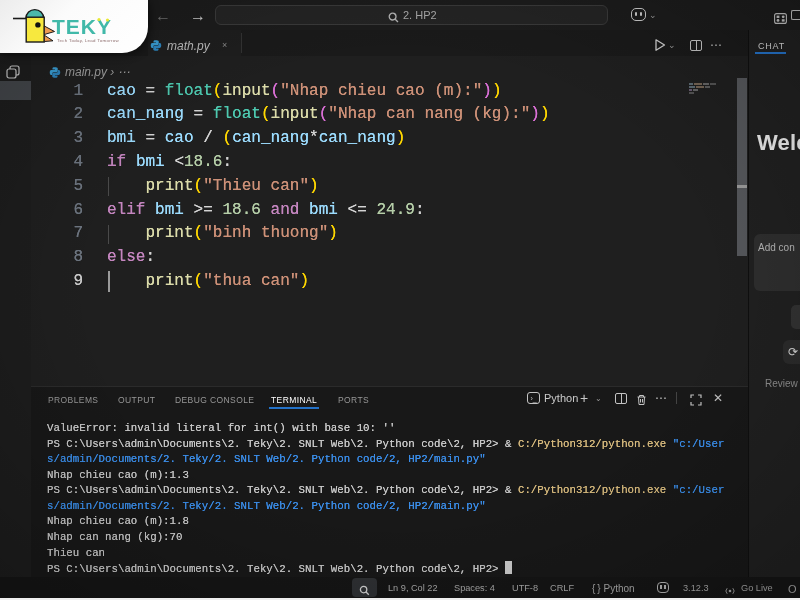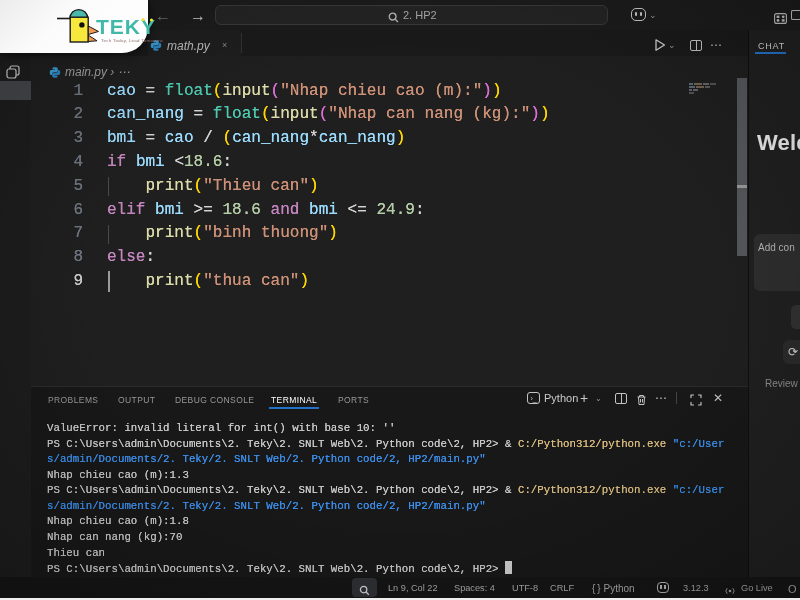--- a/index.html
+++ b/index.html
@@ -188,21 +188,21 @@
   <div class="abs" style="left:725px;top:582px;width:10px;height:10px;"><svg width="10" height="10" viewBox="0 0 10 10">
         <circle cx="5" cy="5" r="1.3" fill="#a8a8a8"></circle>
         <path d="M2.2 7.8 A4 4 0 0 1 2.2 2.2 M7.8 2.2 A4 4 0 0 1 7.8 7.8" fill="none" stroke="#a8a8a8" stroke-width="0.9"></path>
       </svg></div>
   <div class="st" style="left:741px;">Go Live</div>
   <div class="st" style="left:788px;font-size:11px;">O</div>
 
   <div class="abs" style="left:0;top:0;width:800px;height:600px;pointer-events:none;background:radial-gradient(ellipse 75% 75% at 50% 48%, rgba(0,0,0,0) 50%, rgba(0,0,0,0.24) 100%);"></div>
 
   <div class="abs" style="left:0;top:0;width:148px;height:53px;background:linear-gradient(135deg,#ececec 0%,#fbfbfb 40%,#ffffff 100%);border-bottom-right-radius:26px;box-shadow:2px 2px 8px rgba(0,0,0,0.45);"></div>
-  <div class="abs" id="logo" style="left:0;top:0;width:150px;height:55px;padding-left:44px;">
+  <div class="abs" id="logo" style="left:0;top:0;width:150px;height:55px;">
     <svg width="150" height="55" viewBox="0 0 150 55">
       <line x1="13" y1="18.5" x2="28" y2="18.5" stroke="#1a1a1a" stroke-width="1.6"></line>
       <path d="M 26 18.2 A 8.8 8.6 0 0 1 43.6 18.2 Z" fill="#4cb8ab" stroke="#1a1a1a" stroke-width="1.4"></path>
       <rect x="26.2" y="17.2" width="18" height="24.8" fill="#f7e83e" stroke="#1a1a1a" stroke-width="1.4"></rect>
       <circle cx="37.9" cy="24.9" r="2.7" fill="#111"></circle>
       <path d="M44.3 26 L54.5 31.5 L44.3 34.5 Z" fill="#ef9a52" stroke="#1a1a1a" stroke-width="1"></path>
       <path d="M44.3 35.2 L53 40.8 L44.3 41.5 Z" fill="#ef9a52" stroke="#1a1a1a" stroke-width="1"></path>
       <text x="52" y="33.5" font-family="Liberation Sans, sans-serif" font-size="21" font-weight="bold" fill="#41b9a9" letter-spacing="1">TEKY</text>
       <circle cx="99" cy="19.5" r="1.6" fill="#e8e832"></circle>
       <circle cx="107.5" cy="20" r="1.6" fill="#e8e832"></circle>

